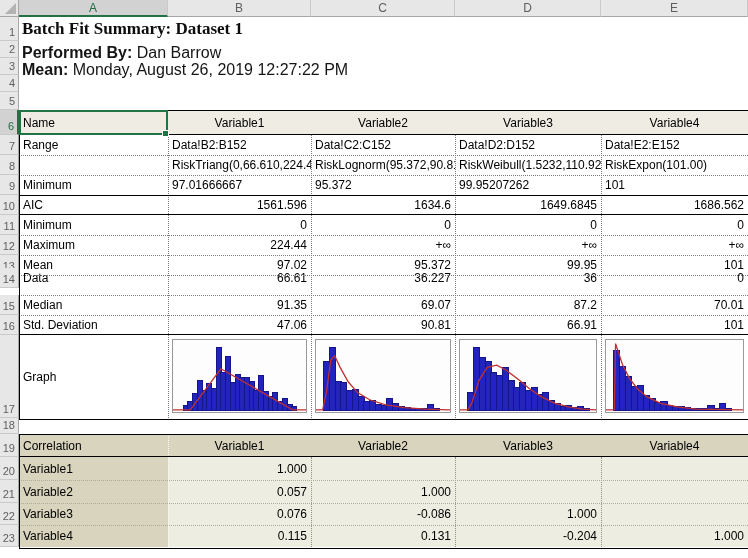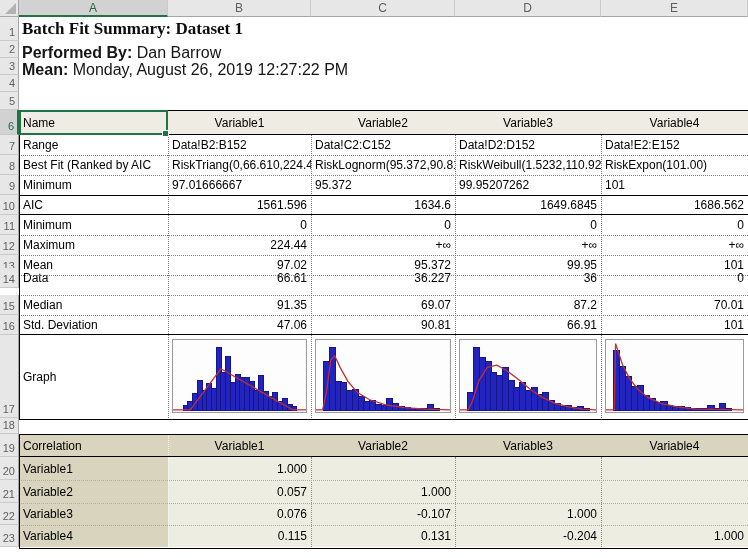--- a/index.html
+++ b/index.html
@@ -116,21 +116,20 @@
   <div class="cell r6 cC ivory ctr">Variable2</div>
   <div class="cell r6 cD ivory ctr">Variable3</div>
   <div class="cell r6 cE ivory ctr">Variable4</div>
 
   <div class="cell r7 cA">Range</div>
   <div class="cell r7 cB">Data!B2:B152</div>
   <div class="cell r7 cC">Data!C2:C152</div>
   <div class="cell r7 cD">Data!D2:D152</div>
   <div class="cell r7 cE">Data!E2:E152</div>
 
-  <div class="cell r8 cA">Best Fit (Ranked by AIC</div>
   <div class="cell r8 cB">RiskTriang(0,66.610,224.44)</div>
   <div class="cell r8 cC">RiskLognorm(95.372,90.810</div>
   <div class="cell r8 cD">RiskWeibull(1.5232,110.92</div>
   <div class="cell r8 cE">RiskExpon(101.00)</div>
 
   <div class="cell r9 cA">Minimum</div>
   <div class="cell r9 cB">97.01666667</div>
   <div class="cell r9 cC">95.372</div>
   <div class="cell r9 cD">99.95207262</div>
   <div class="cell r9 cE">101</div>
@@ -297,21 +296,21 @@
   <div class="cell r20 cE cream num"></div>
 
   <div class="cell r21 cA tan">Variable2</div>
   <div class="cell r21 cB cream num">0.057</div>
   <div class="cell r21 cC cream num">1.000</div>
   <div class="cell r21 cD cream num"></div>
   <div class="cell r21 cE cream num"></div>
 
   <div class="cell r22 cA tan">Variable3</div>
   <div class="cell r22 cB cream num">0.076</div>
-  <div class="cell r22 cC cream num">-0.107</div>
+  <div class="cell r22 cC cream num">-0.086</div>
   <div class="cell r22 cD cream num">1.000</div>
   <div class="cell r22 cE cream num"></div>
 
   <div class="cell r23 cA tan">Variable4</div>
   <div class="cell r23 cB cream num">0.115</div>
   <div class="cell r23 cC cream num">0.131</div>
   <div class="cell r23 cD cream num">-0.204</div>
   <div class="cell r23 cE cream num">1.000</div>
 
   <div class="ln dot-v" style="left:168px;top:135px;height:283px;"></div>

